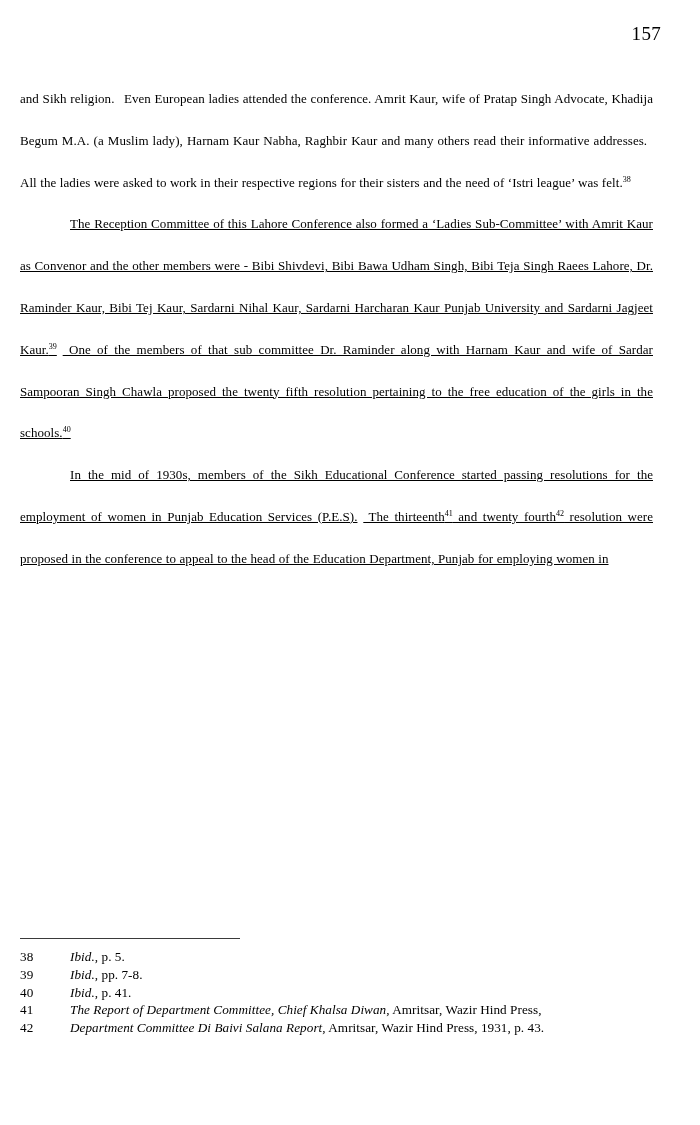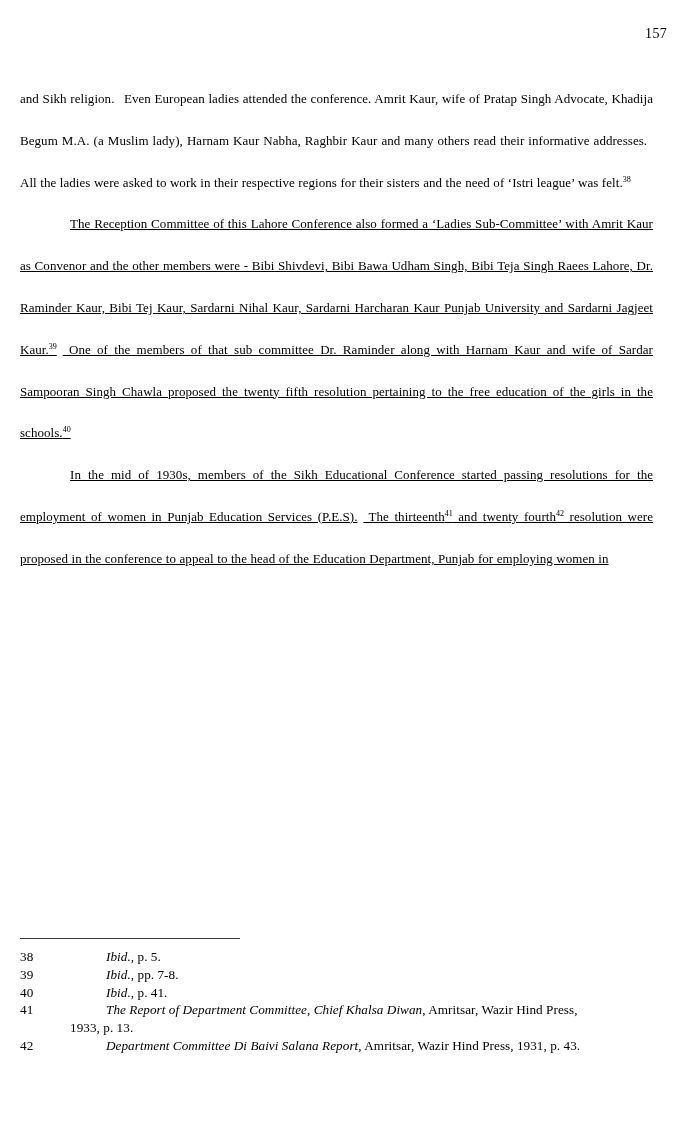--- a/index.html
+++ b/index.html
@@ -15,24 +15,24 @@
     position: relative;
     width: 700px;
     height: 1125px;
     background: #ffffff;
     overflow: hidden;
     box-sizing: border-box;
   }
   .page-number {
     position: absolute;
     top: 22px;
-    left: 34px;
+    left: 28px;
     width: 633px;
     text-align: right;
-    font-size: 14px;
+    font-size: 19px;
     line-height: 24px;
     letter-spacing: 0.3px;
   }
   .body-text {
     position: absolute;
     top: 78px;
     left: 20px;
     width: 633px;
   }
   .para {
@@ -88,21 +88,20 @@
   .fn-text {
     flex: 1 1 auto;
     text-align: justify;
     text-justify: inter-word;
   }
   .fn-text.nojust {
     text-align: left;
   }
   .fn-text i {
     font-style: italic;
-    margin-left: 36px;
   }
   .fn-line2 {
     display: block;
     text-align: left;
   }
 </style>
 </head>
 <body>
 
 <div class="page">
@@ -125,21 +124,21 @@
         <div class="fn">
           <div class="fn-num">39</div>
           <div class="fn-text nojust"><i>Ibid.</i>, pp. 7-8.</div>
         </div>
         <div class="fn">
           <div class="fn-num">40</div>
           <div class="fn-text nojust"><i>Ibid.</i>, p. 41.</div>
         </div>
         <div class="fn">
           <div class="fn-num">41</div>
-          <div class="fn-text"><i>The Report of Department Committee, Chief Khalsa Diwan</i>, Amritsar, Wazir Hind Press,<span class="fn-line2">1933, p. 13.</span></div>
+          <div class="fn-text"><i>The Report of Department Committee, Chief Khalsa Diwan</i>, Amritsar, Wazir Hind Press,</div>
         </div>
         <div class="fn">
           <div class="fn-num">42</div>
           <div class="fn-text nojust"><i>Department Committee Di Baivi Salana Report</i>, Amritsar, Wazir Hind Press, 1931, p. 43.</div>
         </div>
       </div>
   </div>
 
 </div>
 

